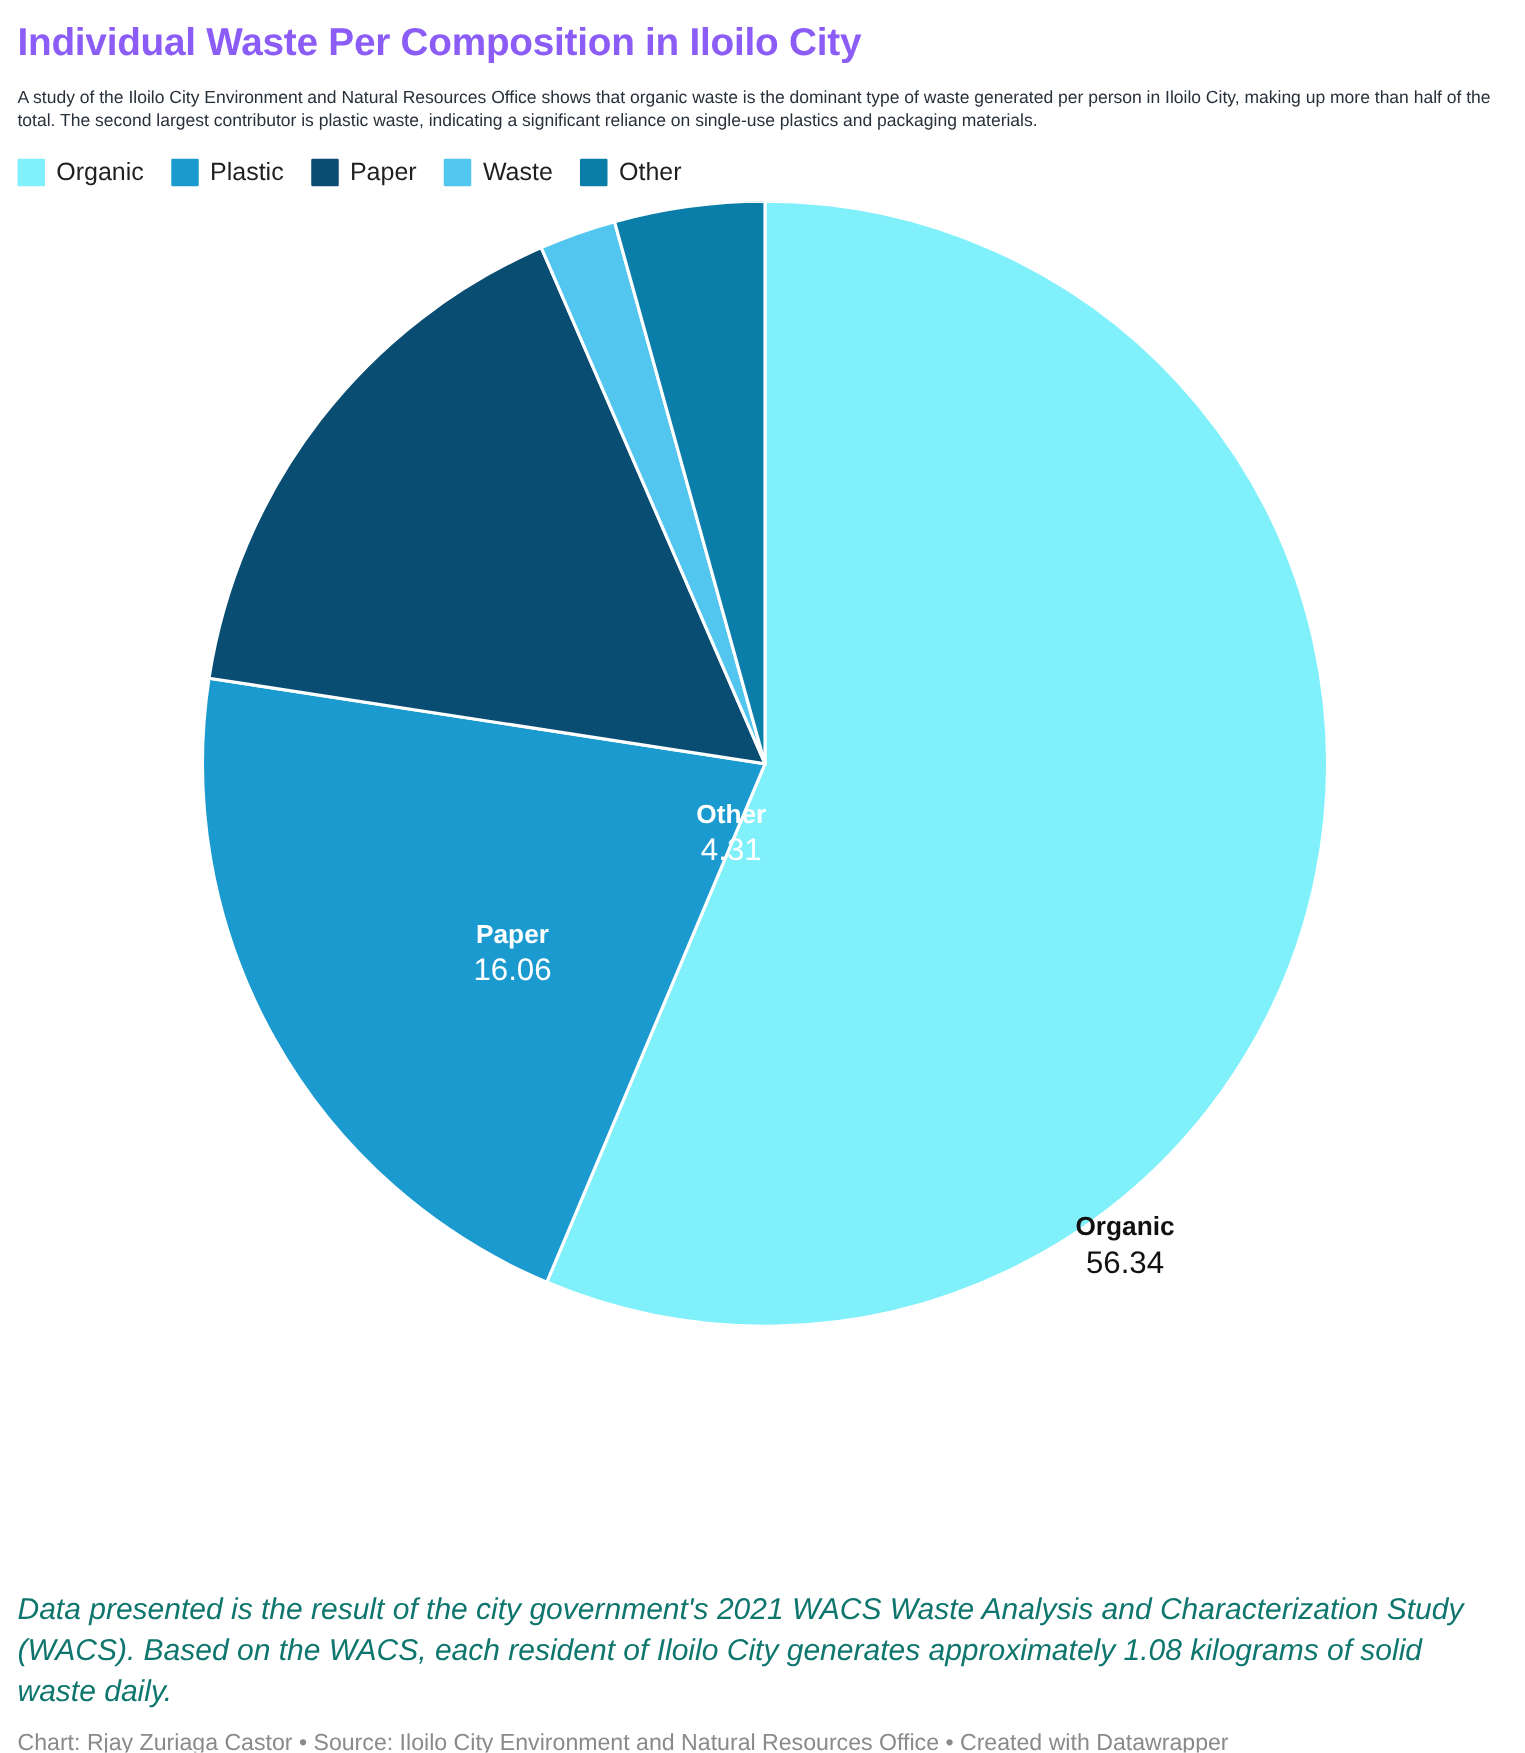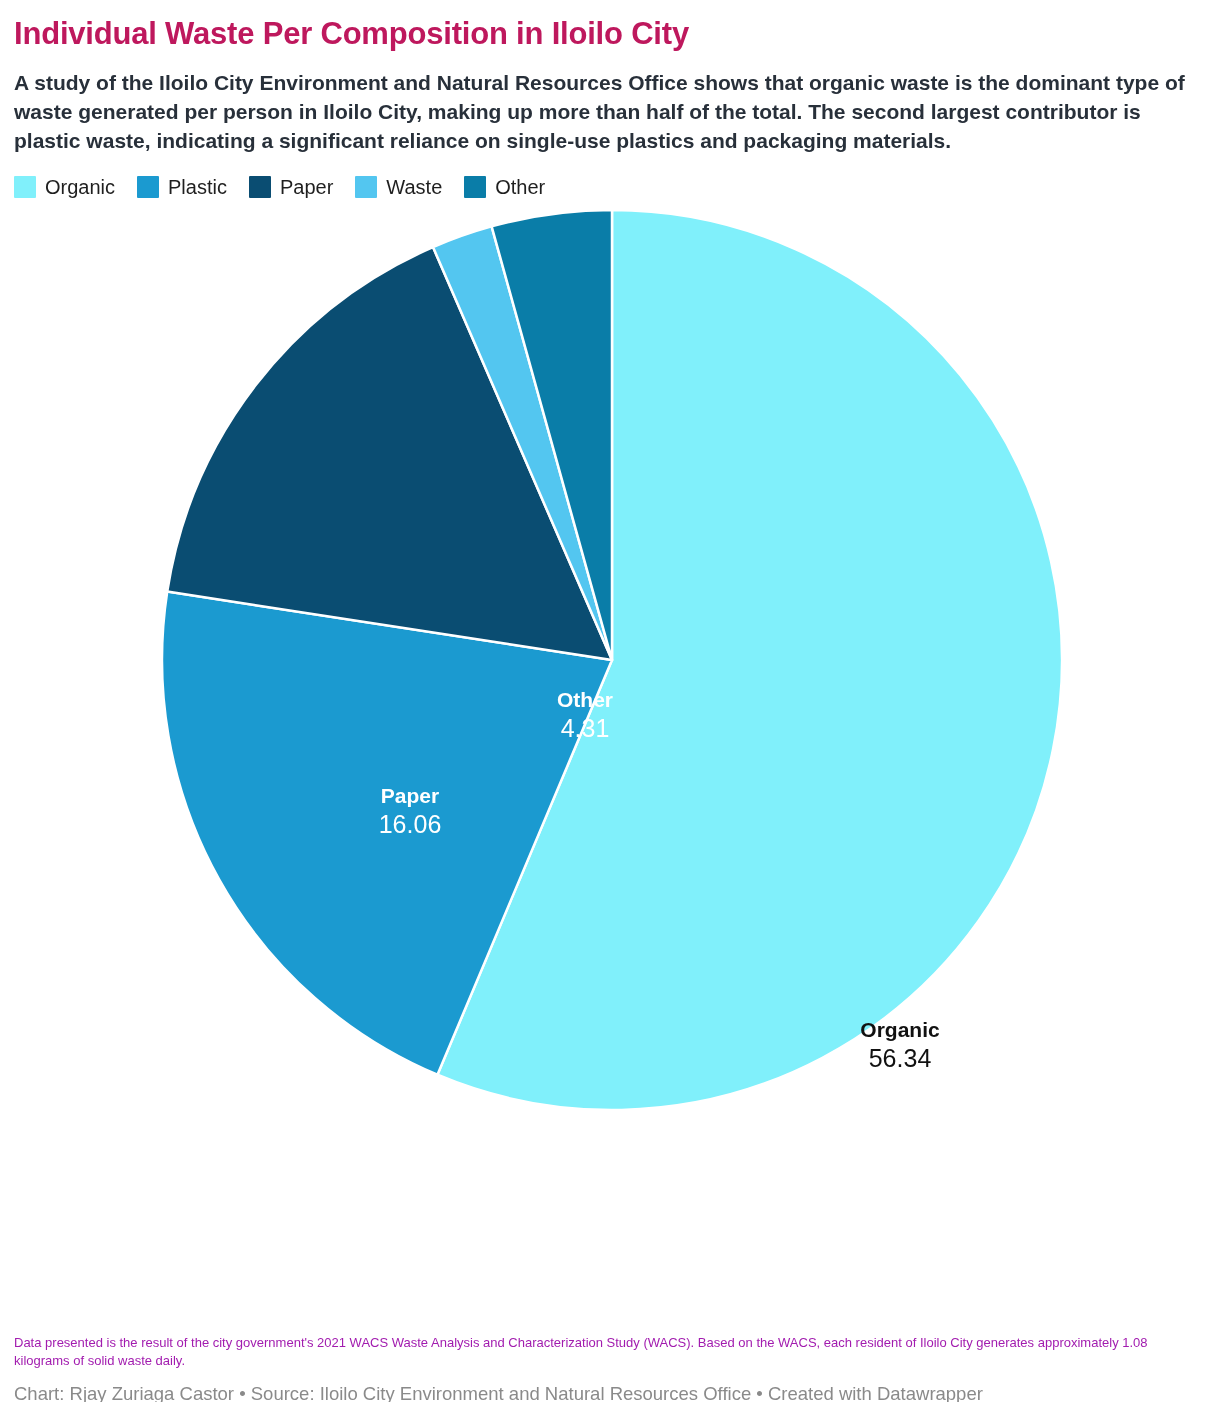--- a/index.html
+++ b/index.html
@@ -23,29 +23,29 @@
     padding: 0 14px;
   }
 
   
   .chart-title {
     font-size: 31px;
     font-weight: 700;
     letter-spacing: -0.2px;
     line-height: 1.15;
     margin: 16px 0 0 0;
-    color: #be185d;
+    color: #8b5cf6;
   }
   .chart-description {
-    font-size: 21px;
+    font-size: 14px;
     line-height: 1.40;
     color: #28303a;
     margin: 16px 0 0 0;
     max-width: 1180px;
-    font-weight: 700;
+    font-weight: 400;
   }
 
   
   .legend {
     display: flex;
     flex-wrap: wrap;
     align-items: center;
     margin: 20px 0 0 0;
     gap: 0px;
   }
@@ -91,23 +91,24 @@
   }
 
   
   .footer {
     position: absolute;
     left: 14px;
     right: 14px;
     bottom: 12px;
   }
   .footer-note {
-    font-size: 13px;
+    font-size: 24px;
+    font-style: italic;
     line-height: 1.38;
-    color: #a21caf;
+    color: #0f766e;
     margin: 0 0 12px 0;
     max-width: 1180px;
   }
   .footer-credit {
     font-size: 18.5px;
     color: #8a8a8a;
     line-height: 1.3;
     margin: 0;
   }
 </style>

